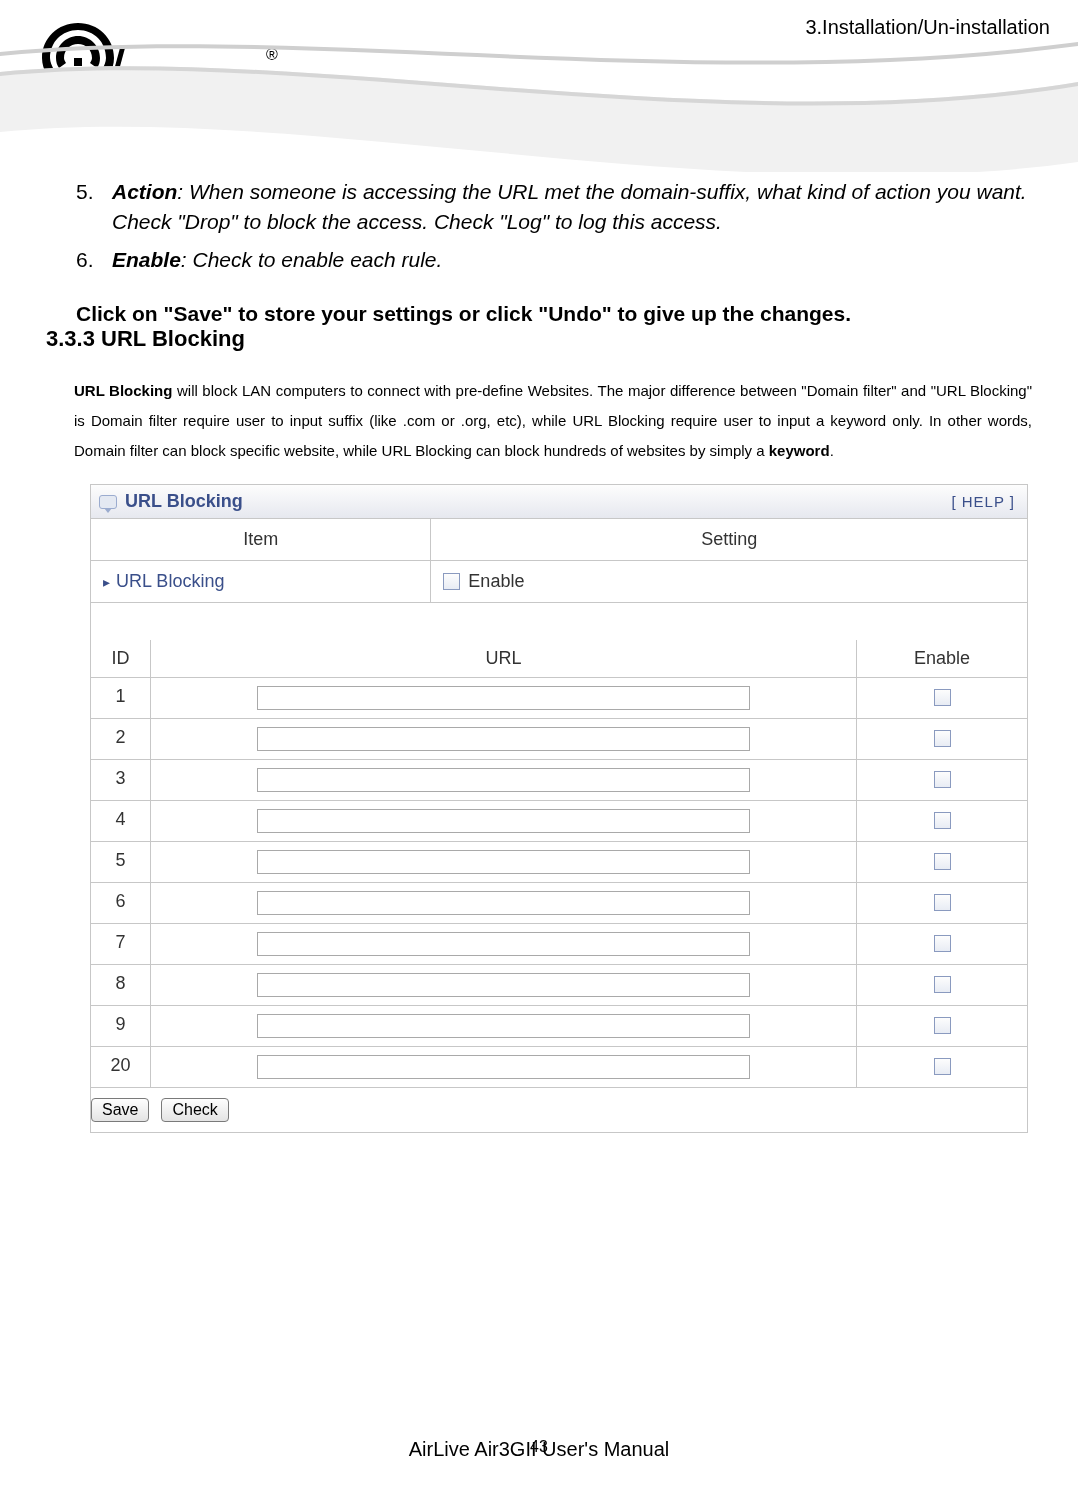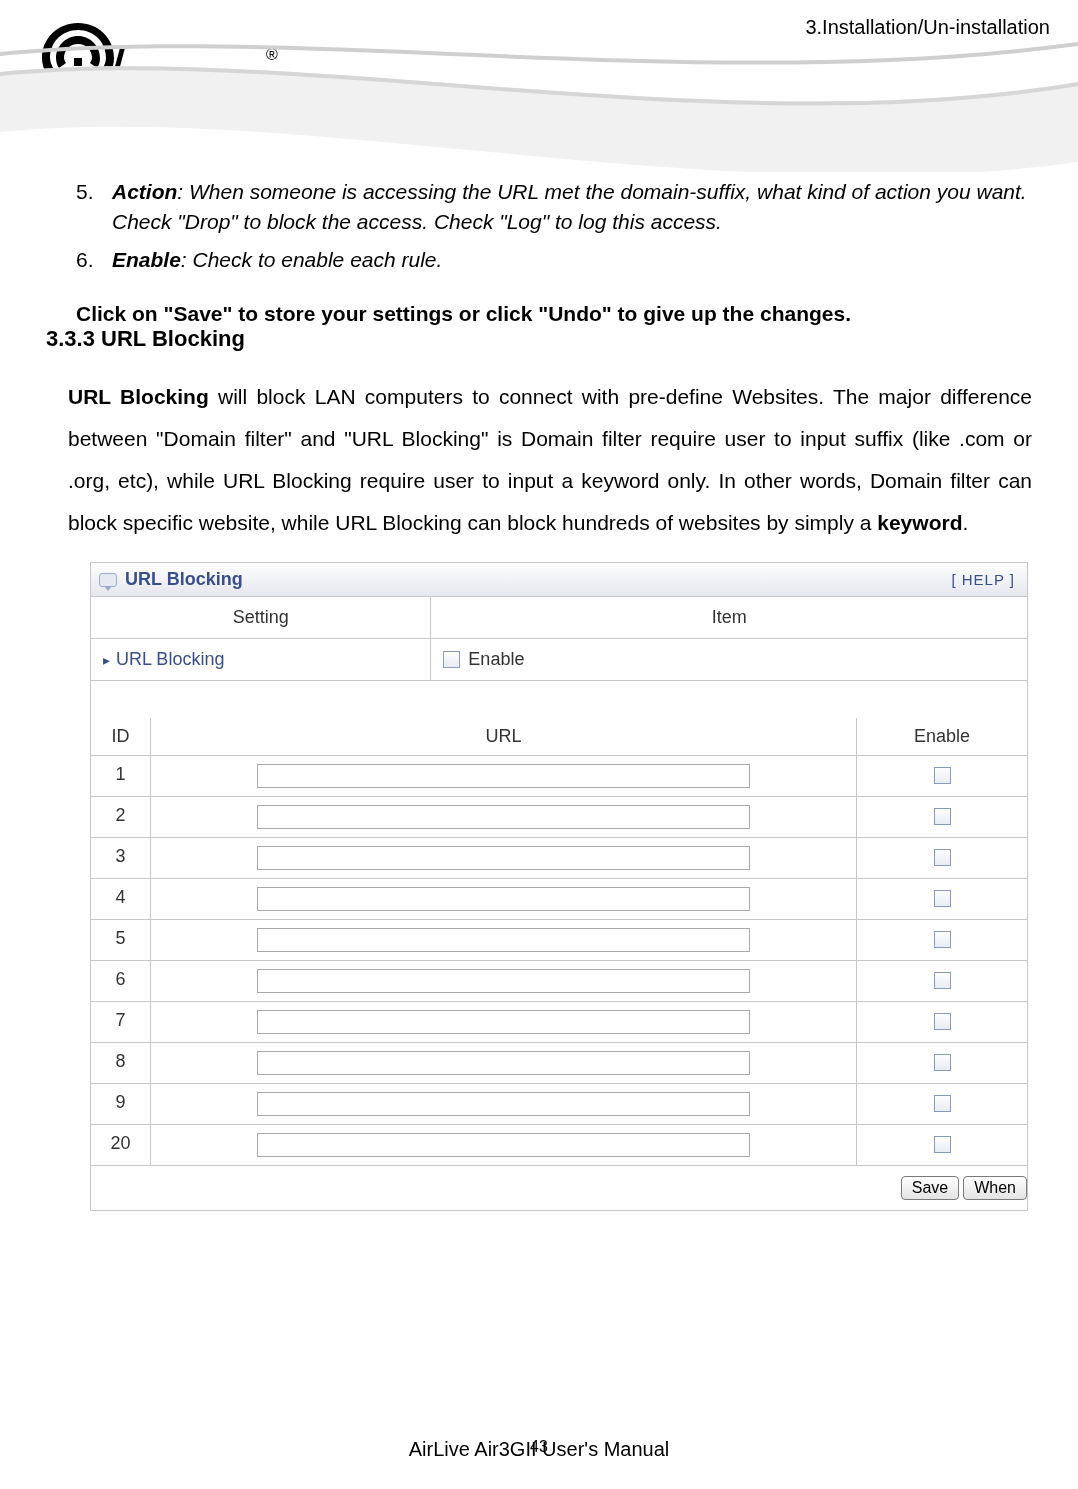--- a/index.html
+++ b/index.html
@@ -67,22 +67,22 @@
     margin-left: 30px;
     font-size: 21px;
     font-weight: bold;
   }
   .section-heading {
     font-size: 22px;
     font-weight: bold;
   }
   .url-blocking-para {
     margin-top: 24px;
-    margin-left: 22px;
-    font-size: 21px;
+    margin-left: 28px;
+    font-size: 15px;
     line-height: 2.0;
     text-align: justify;
   }
   .url-blocking-para b { font-weight: bold; }
   .panel {
     margin-top: 18px;
     margin-left: 44px;
     margin-right: 4px;
     border: 1px solid #c7c7c7;
     font-size: 18px;
@@ -153,22 +153,22 @@
     display: inline-block;
     width: 17px; height: 17px;
     border: 1px solid #8a9abf;
     background: linear-gradient(#fdfdfd, #e8ecf4);
     vertical-align: middle;
   }
   .button-row {
     padding: 10px 0;
     text-align: center;
     display: flex;
-    justify-content: flex-end;
-    gap: 4px;
+    justify-content: flex-start;
+    gap: 12px;
   }
   .ui-button {
     font-size: 16px;
     padding: 2px 10px;
     border: 1px solid #7a7a7a;
     border-radius: 4px;
     background: linear-gradient(#fefefe, #e4e4e4);
     cursor: pointer;
   }
   .footer {
@@ -237,22 +237,22 @@
   <div class="panel">
     <div class="panel-header">
       <div class="left">
         <span class="speech-icon"></span>
         <span class="title">URL Blocking</span>
       </div>
       <span class="help">[ HELP ]</span>
     </div>
 
     <div class="row2">
+      <div class="cell head">Item</div>
       <div class="cell head">Setting</div>
-      <div class="cell head">Item</div>
     </div>
 
     <div class="row2 url-blocking-setting-row">
       <div class="cell item-cell">URL Blocking</div>
       <div class="cell setting-cell">
         <span class="fake-checkbox"></span>
         <span>Enable</span>
       </div>
     </div>
 
@@ -308,21 +308,21 @@
       <div class="cell"><span class="fake-checkbox"></span></div>
     </div>
     <div class="table-row">
       <div class="cell">20</div>
       <div class="cell"><input class="url-input" type="text" value="" style=""></div>
       <div class="cell"><span class="fake-checkbox"></span></div>
     </div>
 
     <div class="button-row">
       <button class="ui-button">Save</button>
-      <button class="ui-button">When</button>
+      <button class="ui-button">Check</button>
     </div>
   </div>
 
 </div>
 
 <div class="footer">
   <span>AirLive Air3GII User's Manual</span>
   <span class="page">43</span>
   <span></span>
 </div>

